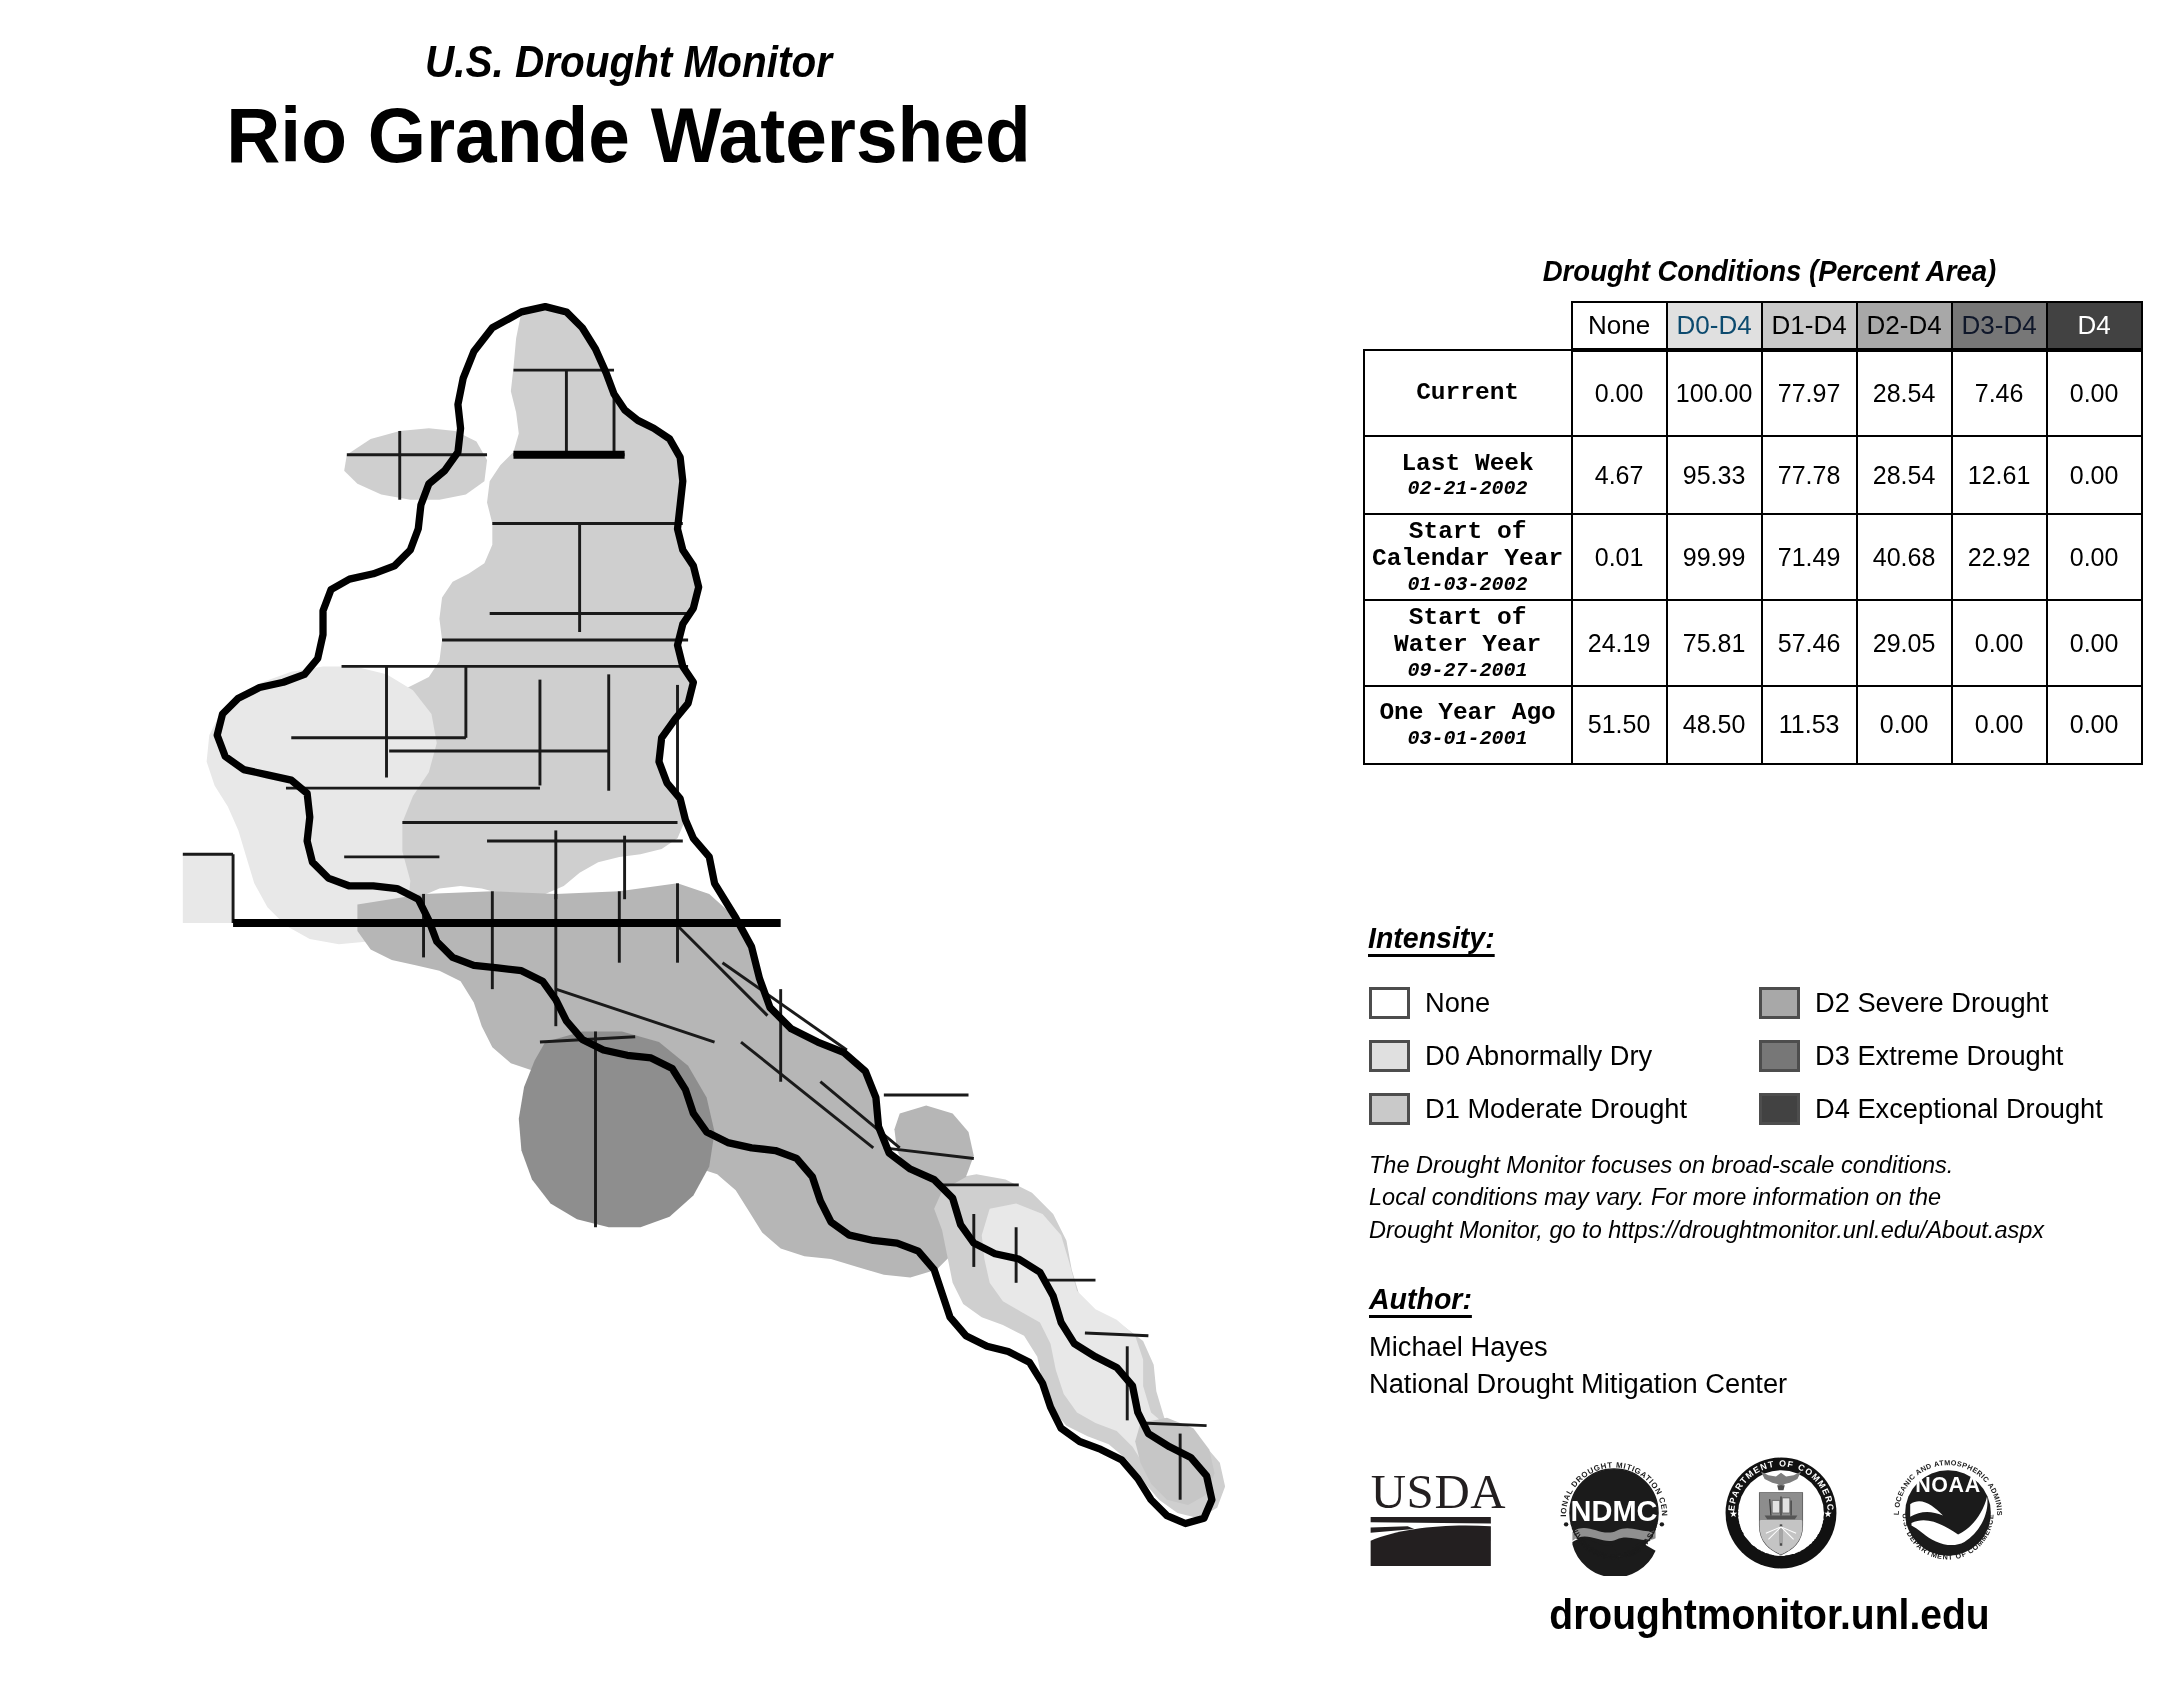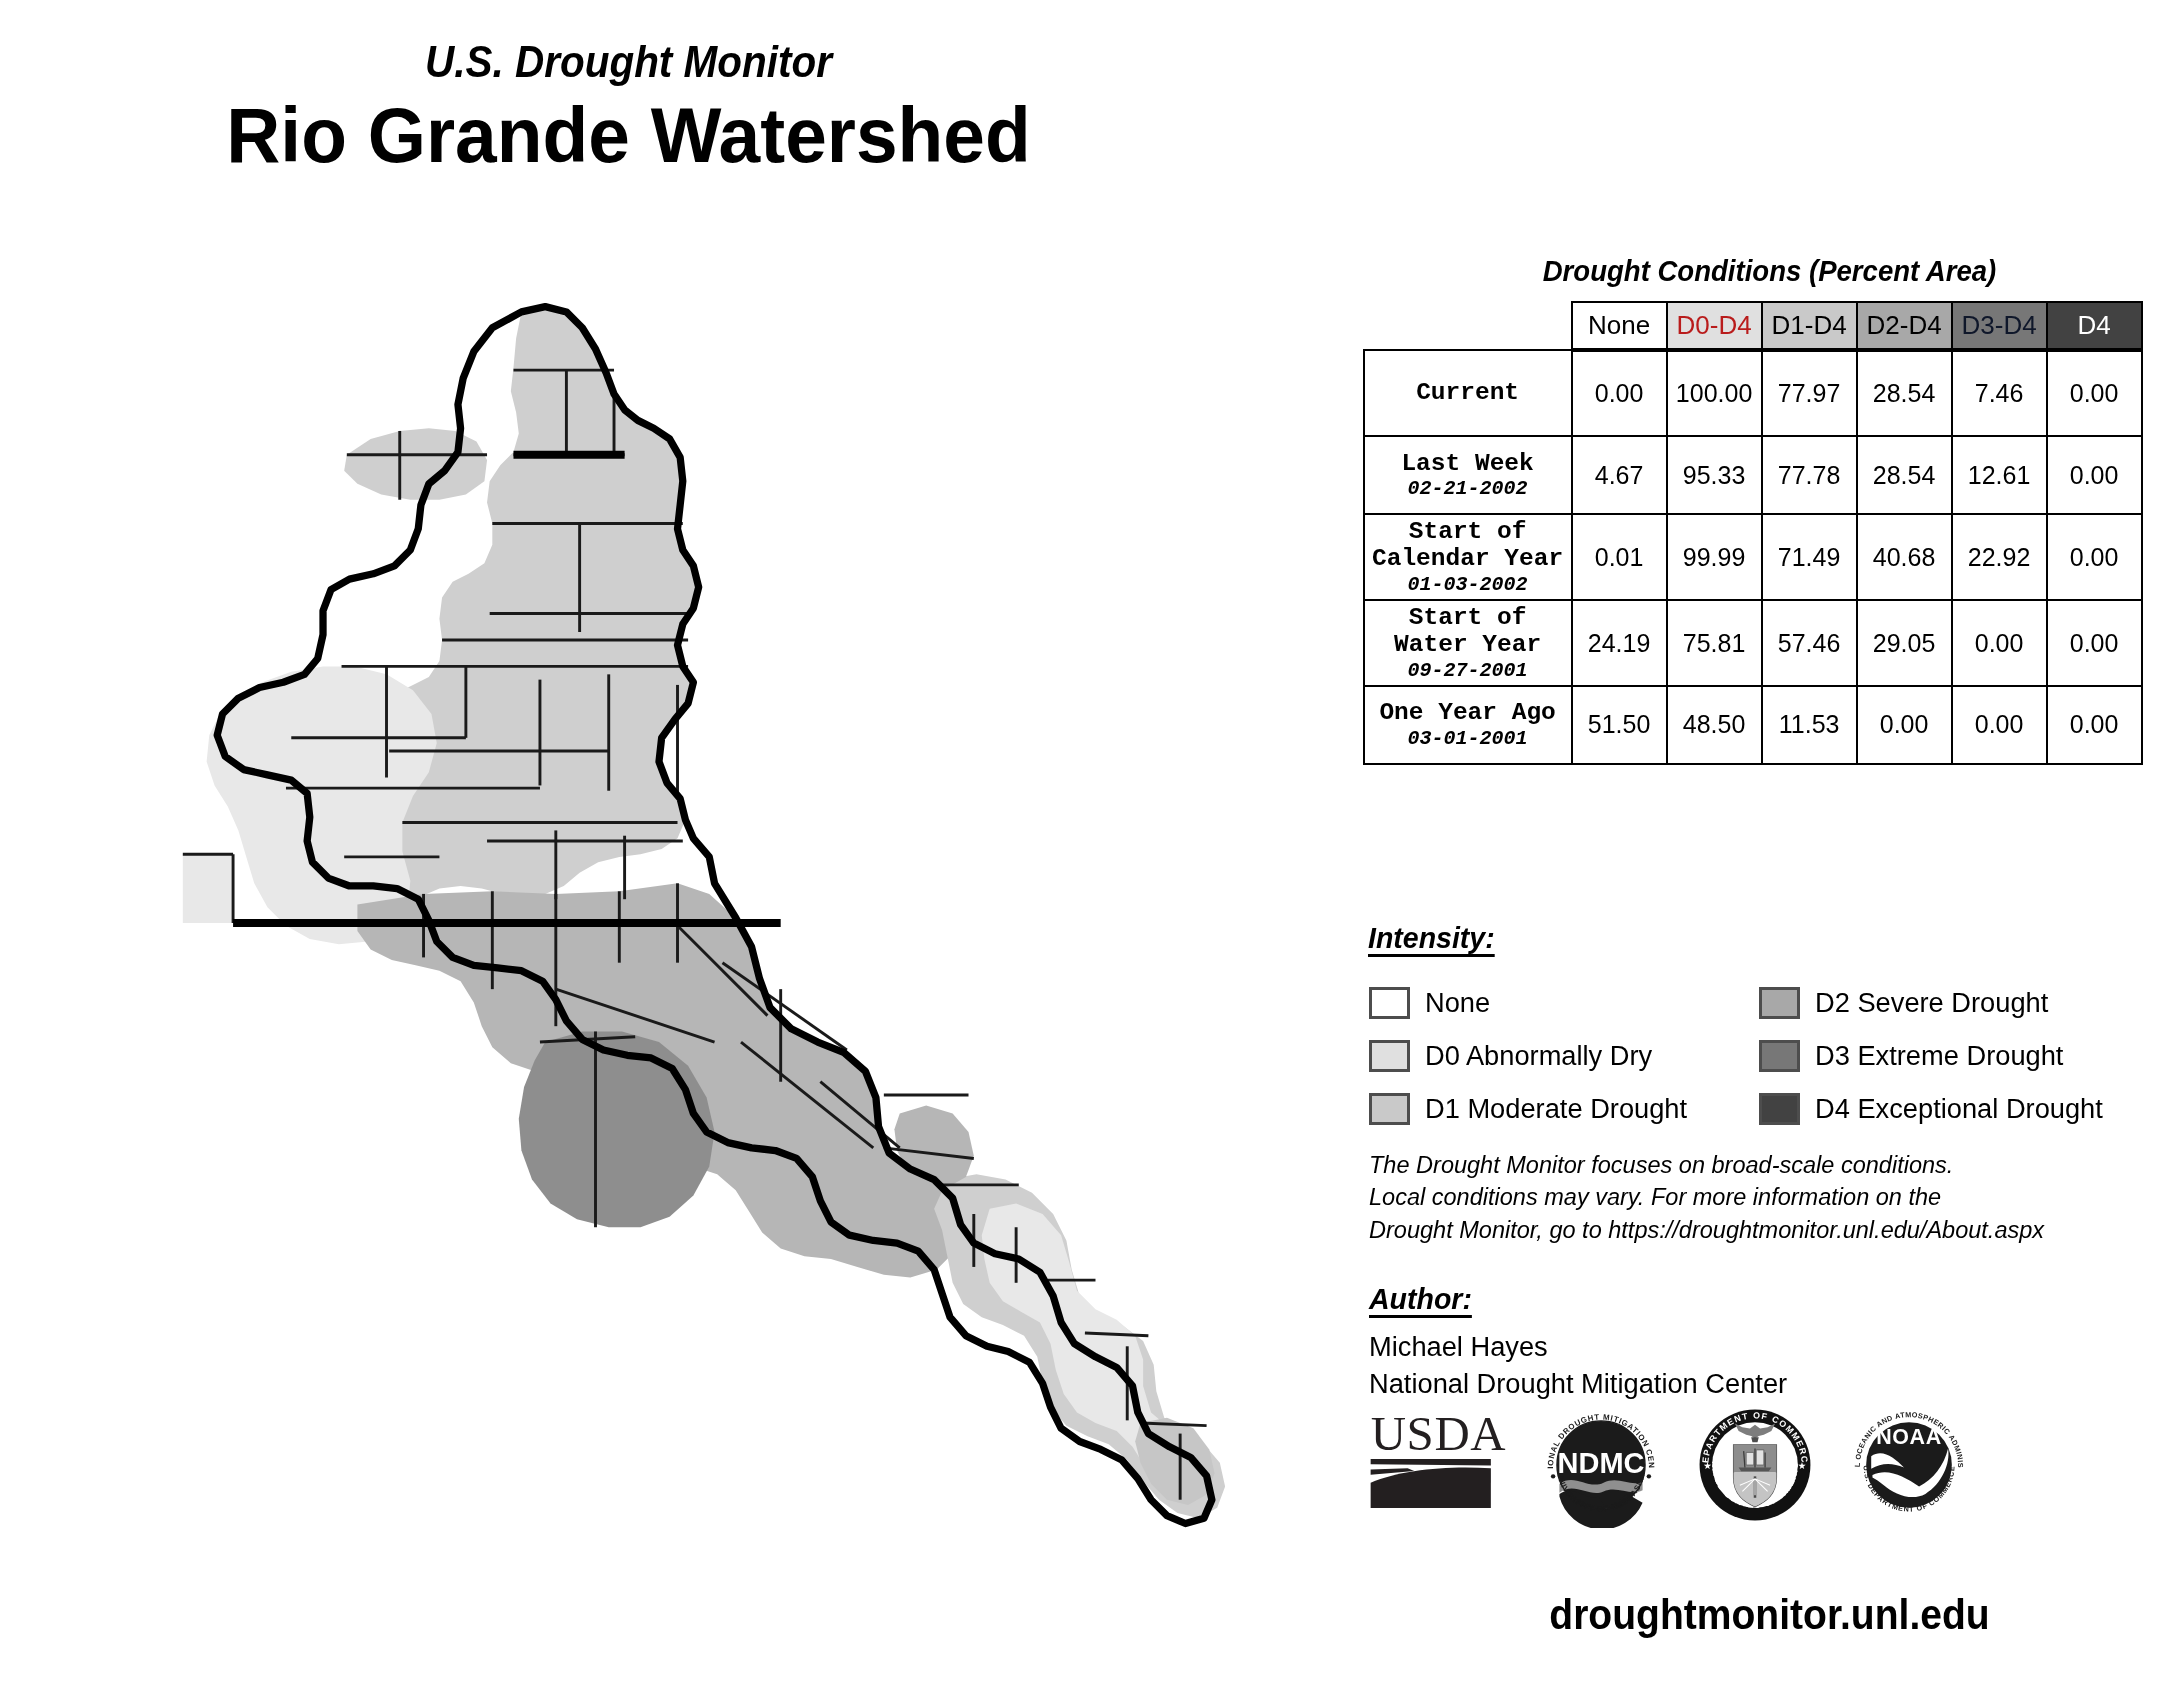--- a/index.html
+++ b/index.html
@@ -134,21 +134,21 @@
     font-family: Liberation Mono, monospace;
   }
   #dm-table tbody td.rowlabel .rl-date {
     display: block;
     font-weight: bold;
     font-style: italic;
     font-size: 20px;
     margin-top: 1.3px;
   }
   .hdr-none { background: #ffffff !important; color: #000; }
-  .hdr-d0   { background: #e0e0e0 !important; color: #b91c1c; }
+  .hdr-d0   { background: #e0e0e0 !important; color: #0c4a6e; }
   .hdr-d1   { background: #c9c9c9 !important; color: #000; }
   .hdr-d2   { background: #a8a8a8 !important; color: #000; }
   .hdr-d3   { background: #777777 !important; color: #0f172a; }
   .hdr-d4   { background: #424242 !important; color: #fff; }
 
   
   #intensity-head {
     position: absolute;
     left: 12px; top: 921px;
     font-size: 30px;
@@ -213,26 +213,26 @@
     width: 801px;
     font-size: 28.4px;
     line-height: 1.32;
     transform: scaleX(0.96);
     transform-origin: left top;
   }
 
   
   #logo-row {
     position: absolute;
-    left: 12px; top: 1402px;
+    left: 12px; top: 1442px;
     width: 804px;
     height: 136px;
     display: flex;
-    align-items: flex-start;
-    gap: 28px;
+    align-items: flex-end;
+    gap: 41px;
   }
   .logo { flex: 0 0 auto; }
 
   
   #footer-url {
     position: absolute;
     left: 0; top: 1591px;
     width: 827px;
     text-align: center;
     font-size: 42px;

